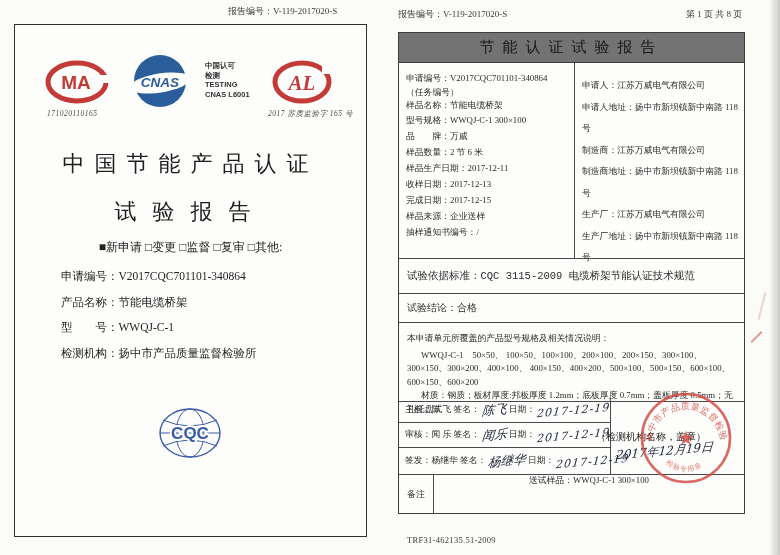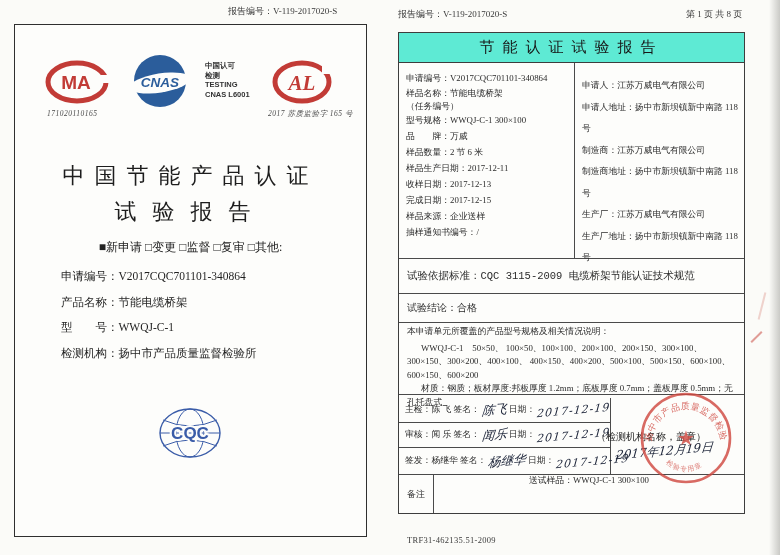--- a/index.html
+++ b/index.html
@@ -5,39 +5,39 @@
   html,body{margin:0;padding:0;}
   body{background:#e8e8e4;font-family:"Liberation Serif","DejaVu Serif",serif;}
   #stage{position:relative;width:780px;height:555px;background:#fbfbf8;overflow:hidden;color:#2b2b2b;}
   .abs{position:absolute;}
   
   .lp-reportno{left:228px;top:5px;font-size:9px;color:#3a3a3a;}
   .lp-box{left:14px;top:24px;width:351px;height:511px;border:1.6px solid #2f2f2f;background:#fdfdfb;}
   .logo-num{font-size:7.5px;color:#4a4a4a;letter-spacing:.5px;font-style:italic;}
   .cnas-cap{font-size:7.5px;font-weight:bold;color:#333;line-height:9.5px;font-family:"Liberation Sans",sans-serif;}
   .lp-title{width:100%;text-align:center;font-size:22px;color:#1d1d1d;font-weight:500;}
-  .t1{top:136px;letter-spacing:10px;}
+  .t1{top:124px;letter-spacing:10px;}
   .t2{top:172px;letter-spacing:16px;}
   .checkline{top:214px;width:100%;text-align:center;font-size:12px;color:#222;}
   .lp-fields{left:46px;top:244px;font-size:11.5px;color:#1f1f1f;}
   .lp-fields .fl{margin-bottom:10.5px;}
   
   .rp-reportno{left:398px;top:8px;font-size:9px;color:#3a3a3a;}
   .rp-pageinfo{left:686px;top:8px;font-size:9px;color:#3a3a3a;}
-  .rp-titlebox{left:398px;top:32px;width:345px;height:29px;border:1.4px solid #3d3d3d;background:#5eead4;
+  .rp-titlebox{left:398px;top:32px;width:345px;height:29px;border:1.4px solid #3d3d3d;background:#737373;
     text-align:center;line-height:29px;font-size:15px;letter-spacing:8px;color:#171717;font-weight:500;}
   .rp-table{left:398px;top:62px;width:345px;height:450px;border:1.4px solid #3d3d3d;background:#fdfdfb;}
   .cell{position:absolute;box-sizing:border-box;}
   .bR{border-right:1px solid #4a4a4a;} .bB{border-bottom:1px solid #4a4a4a;}
   .info-l{left:0;top:0;width:176px;height:196px;padding:7px 5px 0 7px;font-size:8.8px;line-height:16px;}
   .info-l .ln{white-space:nowrap;}
   .info-r{left:176px;top:0;width:169px;height:196px;padding:12px 4px 12px 7px;font-size:8.8px;line-height:21.5px;}
   .row-std{left:0;top:196px;width:345px;height:35px;padding-left:8px;font-size:10.5px;display:flex;align-items:center;font-family:Liberation Mono, monospace;}
   .row-ccl{left:0;top:231px;width:345px;height:29px;padding-left:8px;font-size:10px;display:flex;align-items:center;}
-  .row-cov{left:0;top:257px;width:345px;height:75px;padding:5px 6px 0 8px;font-size:8.8px;line-height:13.5px;}
+  .row-cov{left:0;top:264px;width:345px;height:75px;padding:5px 6px 0 8px;font-size:8.8px;line-height:13.5px;}
   .cov-models{margin-top:3px;text-indent:14px;}
   .cov-mat{text-indent:14px;}
   .sig-l{left:0;top:335px;width:212px;height:76px;}
   .sig-row{position:absolute;left:0;width:212px;height:25px;display:flex;align-items:center;padding-left:6px;box-sizing:border-box;font-size:8.8px;white-space:nowrap;}
   .sig-r{left:212px;top:335px;width:133px;height:76px;}
   .rem-l{left:0;top:411px;width:35px;height:39px;display:flex;align-items:center;justify-content:center;font-size:9px;text-align:right;}
   .rem-v{left:35px;top:411px;width:310px;height:39px;text-align:center;font-size:8.8px;box-sizing:border-box;}
   .script{display:inline-block;font-style:italic;transform:rotate(-5deg) skewX(-10deg);color:#20283c;font-family:"DejaVu Serif",serif;}
   .s-name{font-size:12.5px;margin:0 2px;}
   .s-date{font-size:11px;margin-left:2px;letter-spacing:1px;}
@@ -106,22 +106,22 @@
   </div>
 
   <div class="abs rp-reportno">报告编号：V-119-2017020-S</div>
   <div class="abs rp-pageinfo">第 1 页 共 8 页</div>
   <div class="abs rp-titlebox">节能认证试验报告</div>
 
   <div class="abs rp-table">
 
     <div class="cell info-l bR bB">
       <div class="ln"><span>申请编号：</span><span>V2017CQC701101-340864</span></div>
+      <div class="ln" style="line-height:12px;"><span>（任务编号）</span></div>
       <div class="ln" style="line-height:14px;"><span>样品名称：</span><span>节能电缆桥架</span></div>
-      <div class="ln" style="line-height:12px;"><span>（任务编号）</span></div>
       <div class="ln"><span>型号规格：</span><span>WWQJ-C-1 300×100</span></div>
       <div class="ln"><span>品　　牌：</span><span>万威</span></div>
       <div class="ln"><span>样品数量：</span><span>2 节 6 米</span></div>
       <div class="ln"><span>样品生产日期：</span><span>2017-12-11</span></div>
       <div class="ln"><span>收样日期：</span><span>2017-12-13</span></div>
       <div class="ln"><span>完成日期：</span><span>2017-12-15</span></div>
       <div class="ln"><span>样品来源：</span><span>企业送样</span></div>
       <div class="ln"><span>抽样通知书编号：</span><span>/</span></div>
     </div>
 

